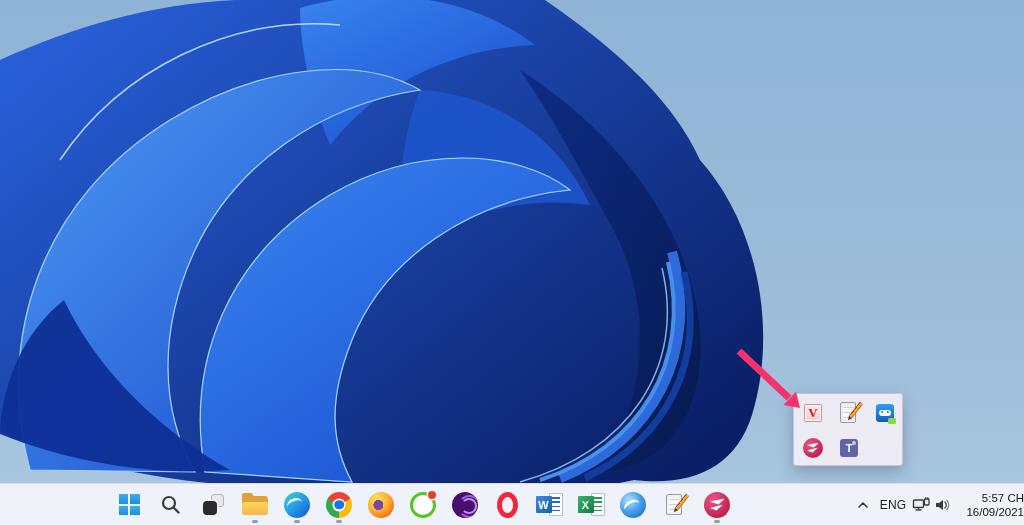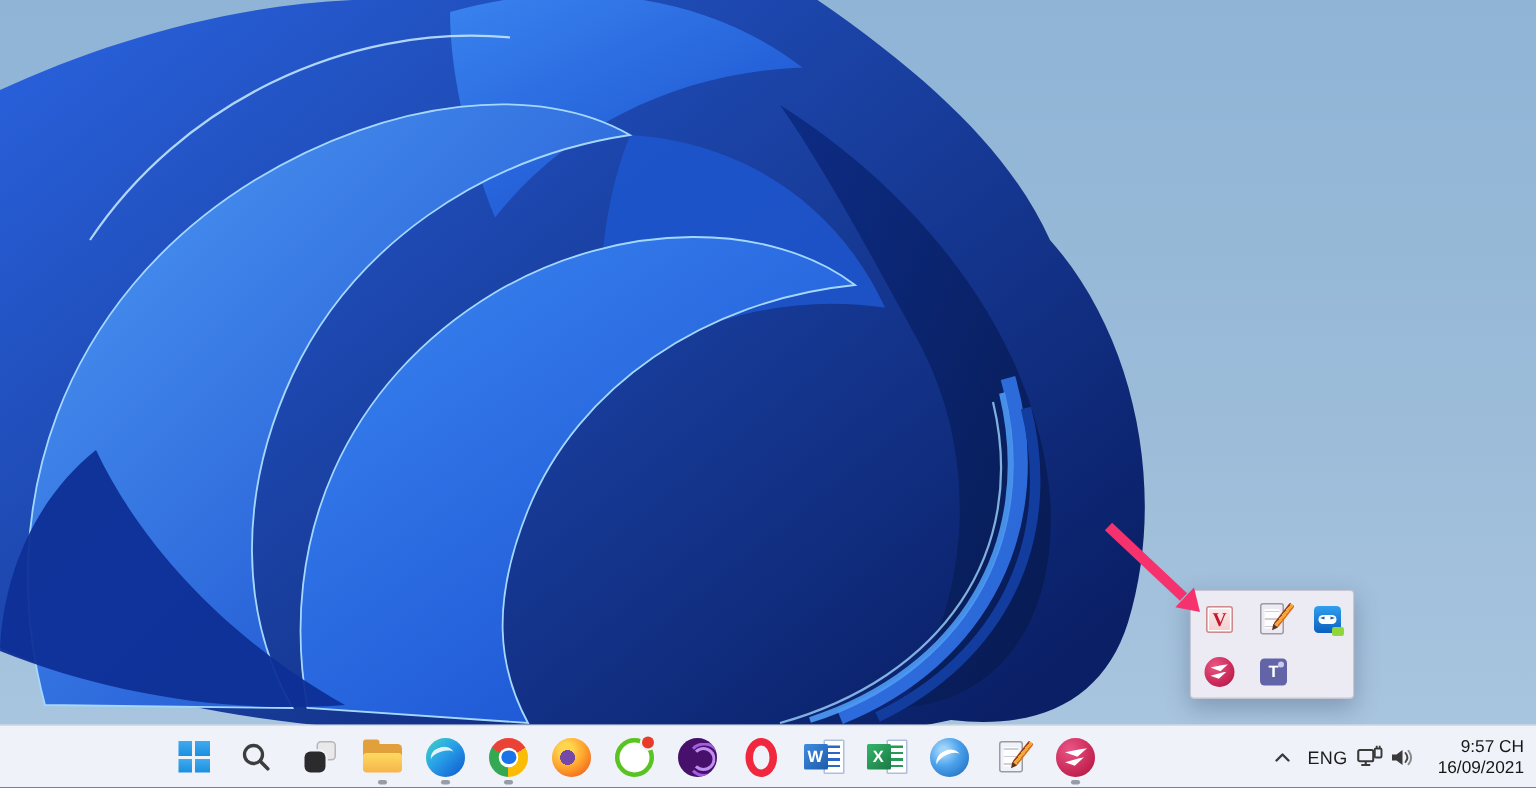--- a/index.html
+++ b/index.html
@@ -117,21 +117,21 @@
     font:bold 11px "Liberation Sans",sans-serif;}
   .word .off-block{background:linear-gradient(135deg,#3f8ce0,#1d5bab);}
   .word{--lc:#2b67c5;}
   .excel .off-block{background:linear-gradient(135deg,#35b56b,#1a7a44);}
   .excel{--lc:#269a58;}
   
   .tbird{background:radial-gradient(circle at 35% 32%,#9fd4fb 0 10%,#4aa0ea 45%,#1664b8 100%);}
   .tbird:after{content:"";position:absolute;left:4px;top:8px;width:17px;height:11px;border-radius:50%;
     border-top:3px solid #fff;transform:rotate(-25deg);}
   
-  .tb-tray{position:absolute;right:0;top:0;height:100%;display:flex;align-items:center;padding-right:8px;}
+  .tb-tray{position:absolute;right:0;top:0;height:100%;display:flex;align-items:center;}
   .tray-btn{height:34px;display:flex;align-items:center;justify-content:center;border-radius:4px;}
   .w-chev{width:26px;} .w-lang{width:34px;} .w-ic{width:22px;} 
   .lang{font-size:12px;color:#1c1c1c;letter-spacing:.2px;}
   .clock{width:66px;display:flex;flex-direction:column;align-items:flex-end;justify-content:center;
     font-size:11.5px;color:#161616;line-height:14px;margin-left:4px;}
 </style>
 </head>
 <body>
 
 <div id="desktop">
@@ -325,19 +325,19 @@
         </svg>
       </div>
       <div class="tray-btn w-ic">
         <svg width="18" height="16" viewBox="0 0 18 16">
           <polygon points="2,6 5,6 9,3 9,13 5,10 2,10" fill="#3a3a3a"></polygon>
           <path d="M11,5 Q13.5,8 11,11" fill="none" stroke="#4a4a4a" stroke-width="1.3" stroke-linecap="round"></path>
           <path d="M13,3.5 Q16.5,8 13,12.5" fill="none" stroke="#8a8a8a" stroke-width="1.3" stroke-linecap="round"></path>
         </svg>
       </div>
       <div class="clock">
-        <span>9:57 CH</span>
+        <span>5:57 CH</span>
         <span>16/09/2021</span>
       </div>
     </div>
   </div>
 
 </div>
 
 </body></html>

